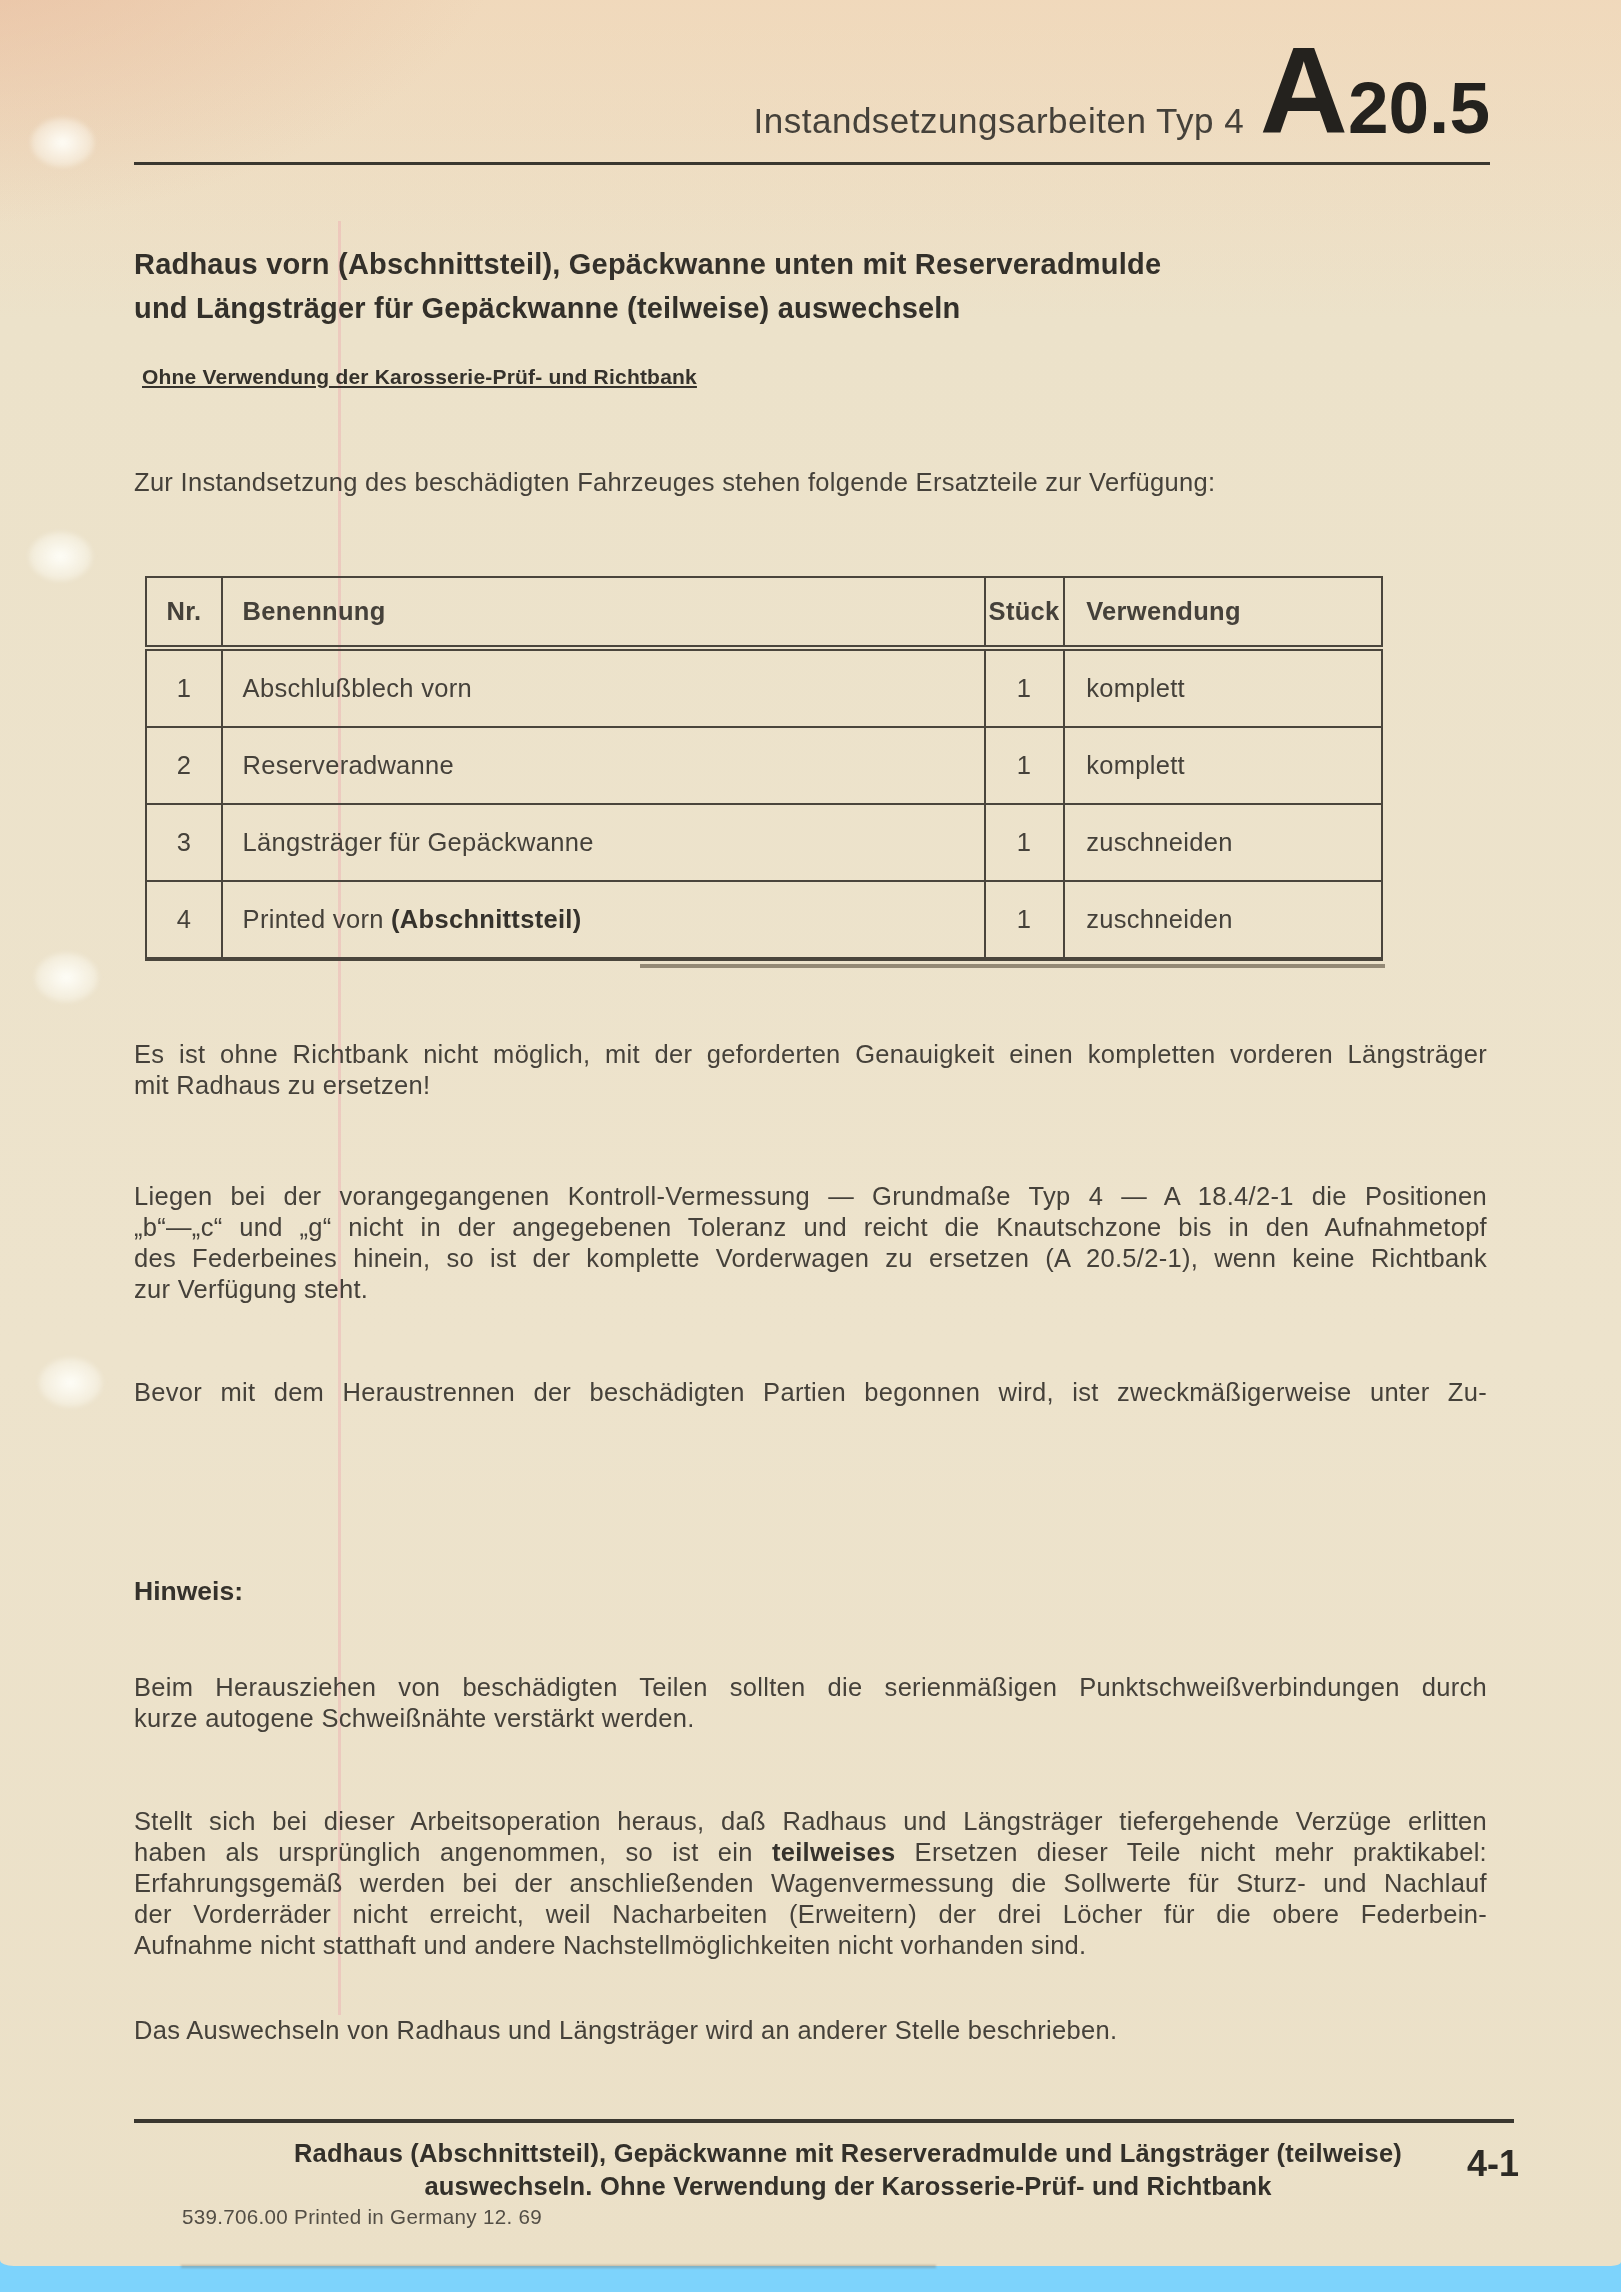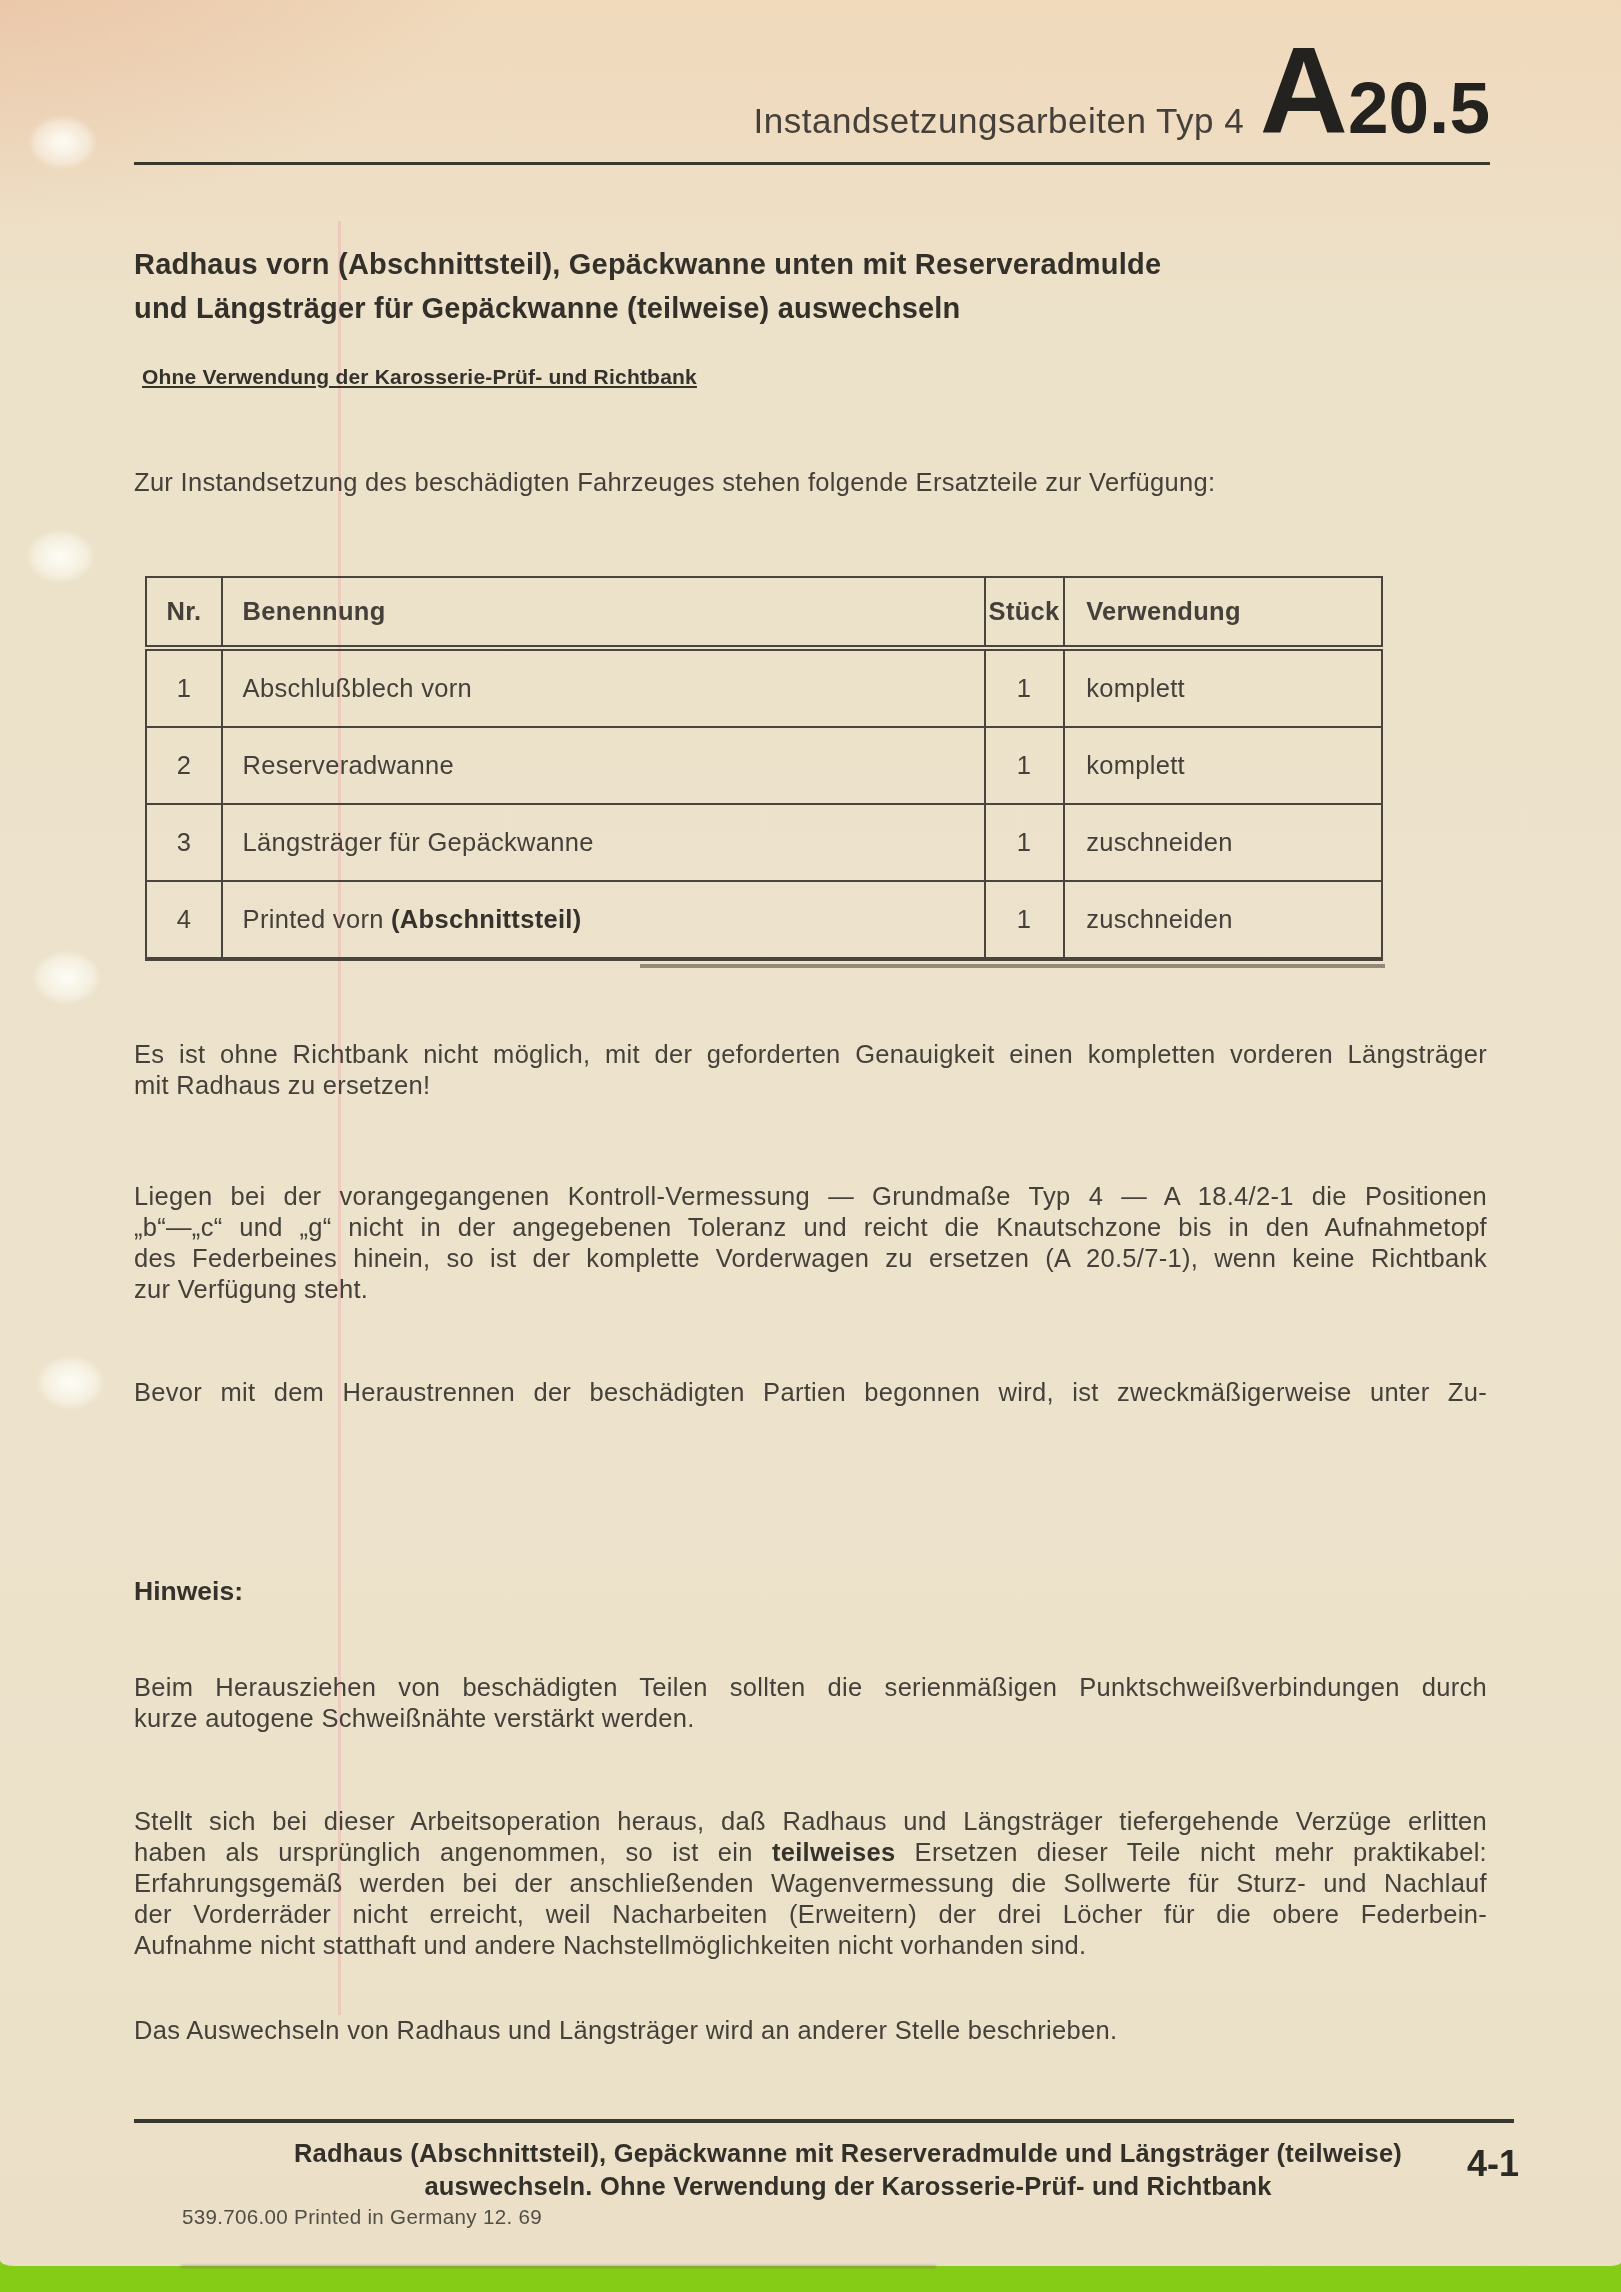--- a/index.html
+++ b/index.html
@@ -1,18 +1,18 @@
 <!DOCTYPE html>
 <html><head>
 <meta charset="utf-8">
 <style>
   html,body { margin:0; padding:0; background:#ffffff; }
   .page {
     position:relative; width:1621px; height:2293px; overflow:hidden;
-    background:#84cc16;
+    background:#7dd3fc;
     font-family:"Liberation Sans", sans-serif;
     color:#3e3a33;
   }
   .paper {
     position:absolute; left:0; top:0; width:1621px; height:2266px;
     background:
       radial-gradient(ellipse 931px 510px at -4% -4%, rgba(226,168,138,0.50), rgba(226,168,138,0) 62%),
       linear-gradient(180deg, rgba(240,198,160,0.28) 0px, rgba(240,198,160,0) 323px),
       linear-gradient(180deg, #f0e0c6 0%, #ece2ca 14%, #ede3cc 60%, #ebe0c7 100%);
     border-bottom-left-radius:13.7px 5.9px; border-bottom-right-radius:9.8px 3.9px;
@@ -138,21 +138,21 @@
   </table>
 
   <div class="para" style="top:1039px;">
     <div class="jl">Es ist ohne Richtbank nicht möglich, mit der geforderten Genauigkeit einen kompletten vorderen Längsträger</div>
     <div class="jl last">mit Radhaus zu ersetzen!</div>
   </div>
 
   <div class="para" style="top:1181px;">
     <div class="jl">Liegen bei der vorangegangenen Kontroll-Vermessung — Grundmaße Typ 4 — A 18.4/2-1 die Positionen</div>
     <div class="jl">„b“—„c“ und „g“ nicht in der angegebenen Toleranz und reicht die Knautschzone bis in den Aufnahmetopf</div>
-    <div class="jl">des Federbeines hinein, so ist der komplette Vorderwagen zu ersetzen (A 20.5/7-1), wenn keine Richtbank</div>
+    <div class="jl">des Federbeines hinein, so ist der komplette Vorderwagen zu ersetzen (A 20.5/2-1), wenn keine Richtbank</div>
     <div class="jl last">zur Verfügung steht.</div>
   </div>
 
   <div class="para" style="top:1377px;">
     <div class="jl">Bevor mit dem Heraustrennen der beschädigten Partien begonnen wird, ist zweckmäßigerweise unter Zu-</div>
   </div>
 
   <div class="hinweis">Hinweis:</div>
 
   <div class="para" style="top:1672px;">

